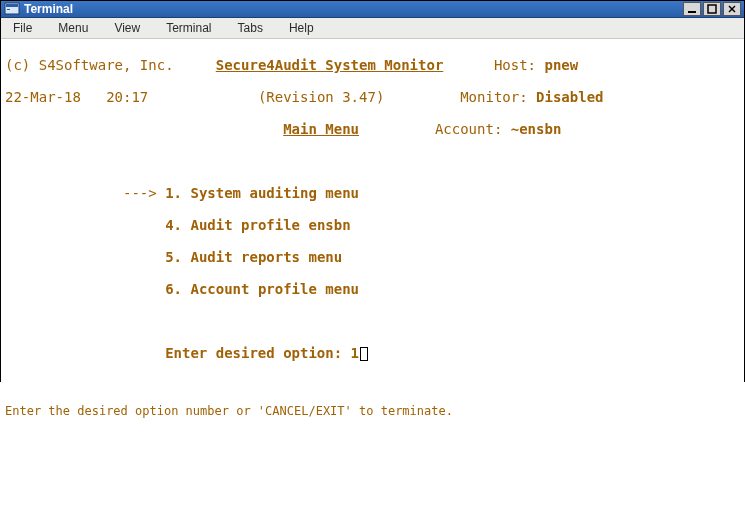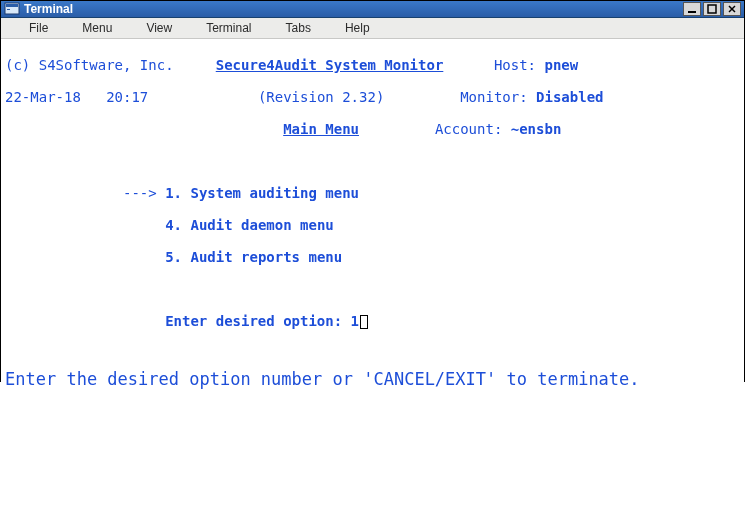--- a/index.html
+++ b/index.html
@@ -62,36 +62,36 @@
     color: #000;
     box-sizing: border-box;
   }
   .titlebar-btn svg { display:block; }
   .menubar {
     height: 22px;
     background: #ececea;
     border-bottom: 1px solid #c8c8c6;
     display: flex;
     align-items: center;
-    padding: 0 19px;
-    gap: 16px;
+    padding: 0 3px;
+    gap: 8px;
   }
   .menu-item {
     font-size: 12px;
     color: #2b2b2b;
     padding: 3px 9px;
     cursor: default;
   }
   .terminal {
     flex: 1;
     background: #ffffff;
     font-family: "DejaVu Sans Mono","Liberation Mono","Courier New",monospace;
     font-size: 14px;
     line-height: 16px;
-    color: #1d4ed8;
+    color: #a16207;
     padding: 2px 4px 0 4px;
     white-space: pre;
     position: relative;
     font-weight: bold;
   }
   .norm { font-weight: normal; }
   .ul { text-decoration: underline; }
   .cursor-box {
     display: inline-block;
     border: 1px solid #000;
@@ -102,21 +102,21 @@
     box-sizing: border-box;
   }
   .term-row { min-height:16px; }
   .footer-line {
     position: absolute;
     left: 4px;
     right: 4px;
     bottom: 6px;
     font-weight: normal;
     font-family: inherit;
-    font-size: 17px;
+    font-size: 12px;
   }
 </style>
 </head>
 <body>
 
 <div class="window">
 
   <div class="titlebar">
     <div class="titlebar-left">
       <span class="titlebar-icon">
@@ -152,25 +152,26 @@
     <span class="menu-item">File</span>
     <span class="menu-item">Menu</span>
     <span class="menu-item">View</span>
     <span class="menu-item">Terminal</span>
     <span class="menu-item">Tabs</span>
     <span class="menu-item">Help</span>
   </div>
 
   <div class="terminal">
 <div class="term-row"><span class="norm">(c) S4Software, Inc.</span><span class="norm">     </span><span class="ul">Secure4Audit System Monitor</span><span class="norm">      </span><span class="norm">Host:</span> <span>pnew</span></div>
-<div class="term-row"><span class="norm">22-Mar-18</span><span class="norm">   </span><span class="norm">20:17</span><span class="norm">             </span><span class="norm">(Revision 2.32)</span><span class="norm">         </span><span class="norm">Monitor:</span> <span>Disabled</span></div>
+<div class="term-row"><span class="norm">22-Mar-18</span><span class="norm">   </span><span class="norm">20:17</span><span class="norm">             </span><span class="norm">(Revision 3.47)</span><span class="norm">         </span><span class="norm">Monitor:</span> <span>Disabled</span></div>
 <div class="term-row"><span class="norm">                                 </span><span class="ul">Main Menu</span><span class="norm">         </span><span class="norm">Account:</span> <span>~ensbn</span></div>
 <div class="term-row"> </div>
 <div class="term-row">              <span class="norm">---&gt;</span> <span>1.</span> <span>System auditing menu</span></div>
-<div class="term-row">                   <span>4.</span> <span>Audit daemon menu</span></div>
+<div class="term-row">                   <span>4.</span> <span>Audit profile ensbn</span></div>
 <div class="term-row">                   <span>5.</span> <span>Audit reports menu</span></div>
+<div class="term-row">                   <span>6.</span> <span>Account profile menu</span></div>
 <div class="term-row"> </div>
 <div class="term-row">                   <span>Enter desired option:</span> <span>1</span><span class="cursor-box"></span></div>
 
     <div class="footer-line">Enter the desired option number or 'CANCEL/EXIT' to terminate.</div>
   </div>
 
 </div>
 
 </body></html>

